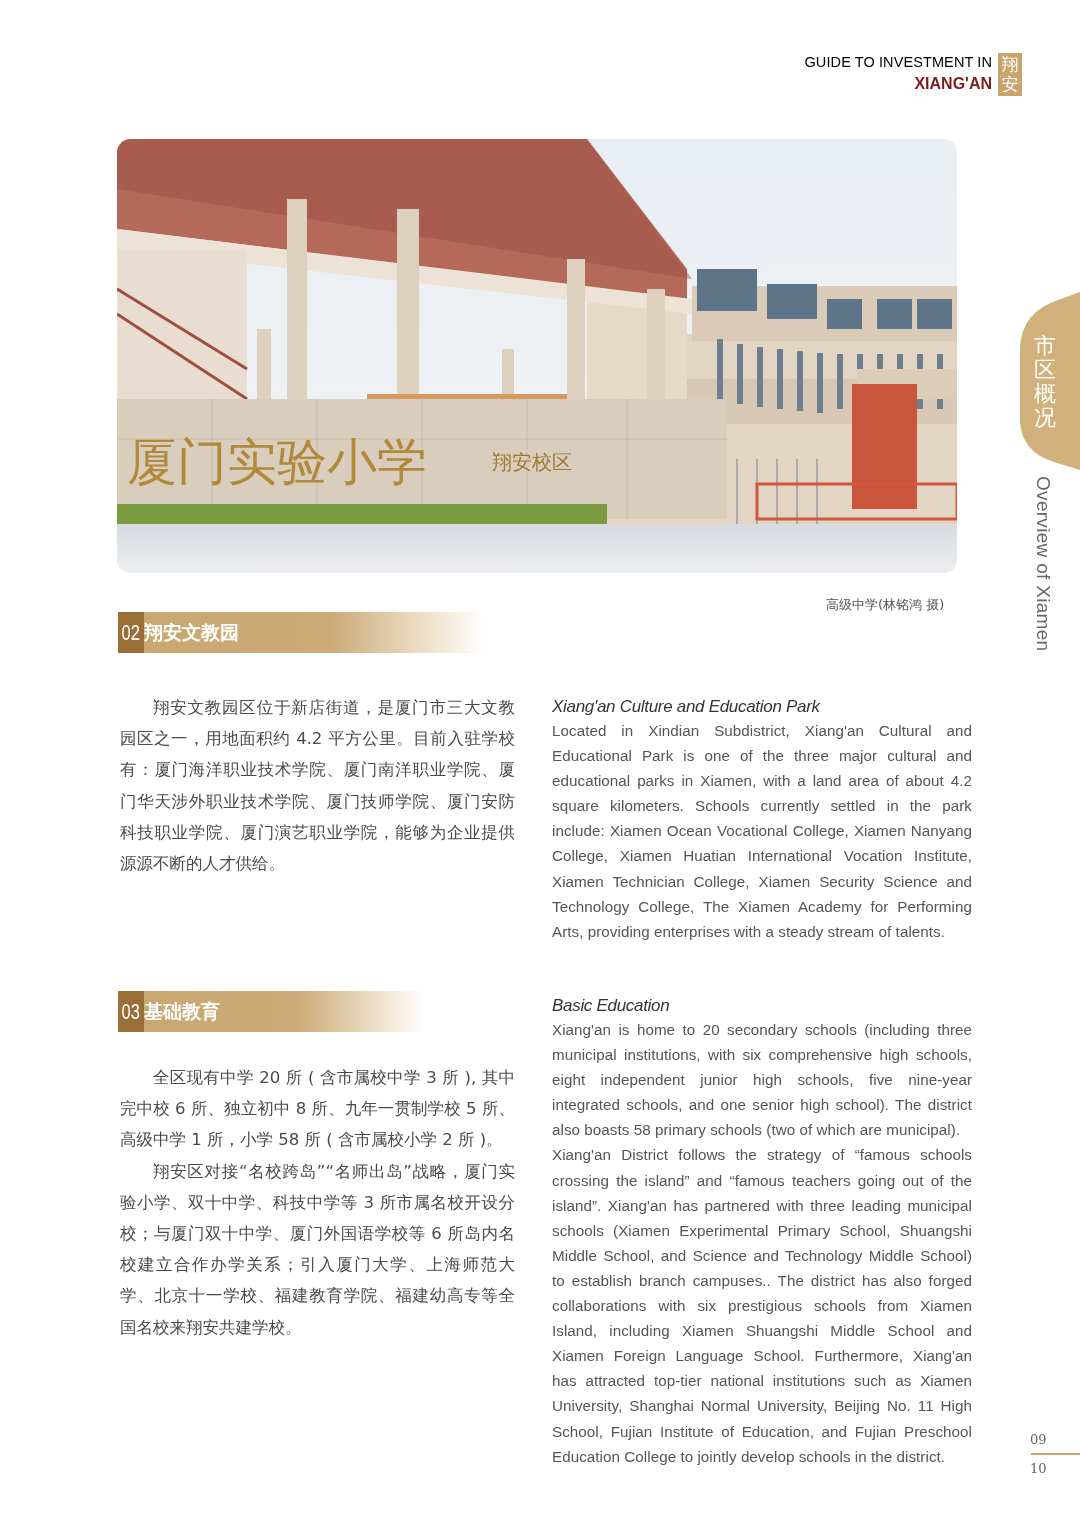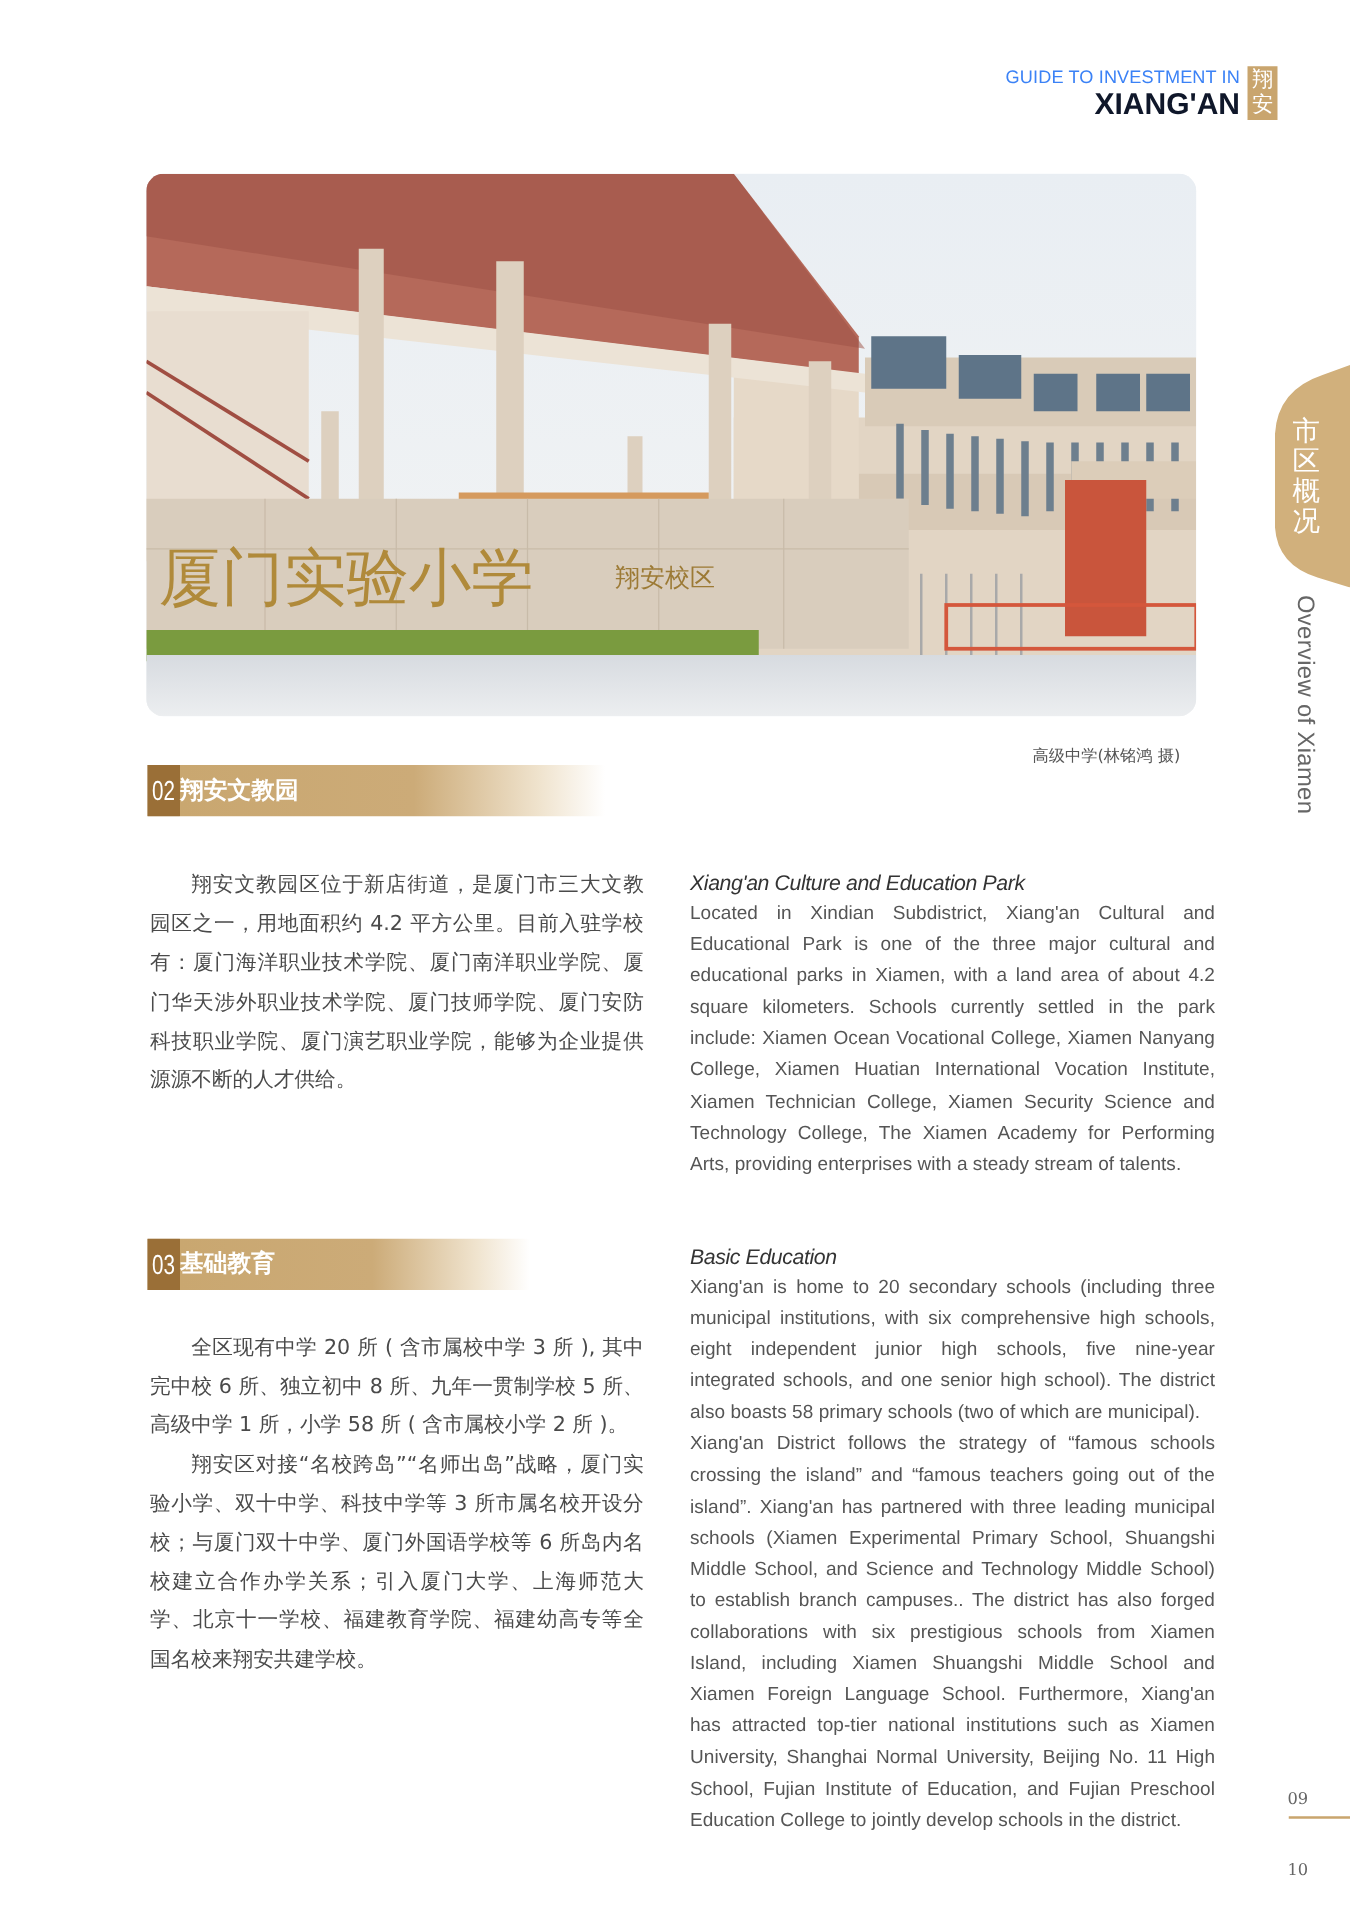--- a/index.html
+++ b/index.html
@@ -1,22 +1,22 @@
 <!DOCTYPE html>
 <html><head>
 <meta charset="utf-8">
 <style>
   * { margin: 0; padding: 0; box-sizing: border-box; }
   html, body { width: 1080px; height: 1524px; background: #ffffff; overflow: hidden; }
   body { position: relative; font-family: "DejaVu Sans", "Liberation Sans", sans-serif; color: #4a4a4a; }
 
   
   .hdr { position: absolute; top: 52px; right: 58px; text-align: right; }
-  .hdr-line1 { font-family: "Liberation Sans", sans-serif; font-size: 14.5px; color: #3b82f6; letter-spacing: 0.1px; line-height: 20px; }
-  .hdr-line2 { font-family: "Liberation Sans", sans-serif; font-size: 24px; font-weight: bold; color: #0f172a; line-height: 24px; }
+  .hdr-line1 { font-family: "Liberation Sans", sans-serif; font-size: 14.5px; color: #000000; letter-spacing: 0.1px; line-height: 20px; }
+  .hdr-line2 { font-family: "Liberation Sans", sans-serif; font-size: 16px; font-weight: bold; color: #7f1d1d; line-height: 24px; }
   .brand-box { position: absolute; top: 53px; left: 998px; width: 24px; height: 43px; background: #c9a56e; color: #fff; font-size: 17px; line-height: 20px; text-align: center; padding-top: 1px; }
 
   
   .photo { position: absolute; left: 117px; top: 139px; width: 840px; height: 434px; border-radius: 14px; overflow: hidden; background: #eef1f5; }
   .photo svg { display: block; }
   .caption { position: absolute; top: 596px; left: 826px; font-size: 13px; color: #555; }
 
   
   .side-tab { position: absolute; left: 1018px; top: 292px; width: 62px; height: 178px; }
   .side-tab-text { position: absolute; left: 1032px; top: 334px; width: 26px; color: #fff; font-size: 22px; line-height: 24px; text-align: center; }
@@ -184,13 +184,13 @@
 </div>
 
 <div class="en" style="top:994px;">
   <h3>Basic Education</h3>
   <p>Xiang'an is home to 20 secondary schools (including three municipal institutions, with six comprehensive high schools, eight independent junior high schools, five nine-year integrated schools, and one senior high school). The district also boasts 58 primary schools (two of which are municipal).</p>
   <p>Xiang'an District follows the strategy of “famous schools crossing the island” and “famous teachers going out of the island”. Xiang'an has partnered with three leading municipal schools (Xiamen Experimental Primary School, Shuangshi Middle School, and Science and Technology Middle School) to establish branch campuses.. The district has also forged collaborations with six prestigious schools from Xiamen Island, including Xiamen Shuangshi Middle School and Xiamen Foreign Language School. Furthermore, Xiang'an has attracted top-tier national institutions such as Xiamen University, Shanghai Normal University, Beijing No. 11 High School, Fujian Institute of Education, and Fujian Preschool Education College to jointly develop schools in the district.</p>
 </div>
 
 <div class="pg" style="top:1432px;">09</div>
 <div class="pg-line"></div>
-<div class="pg" style="top:1461px;margin-top:28px;">10</div>
+<div class="pg" style="top:1461px;">10</div>
 
 </body></html>

